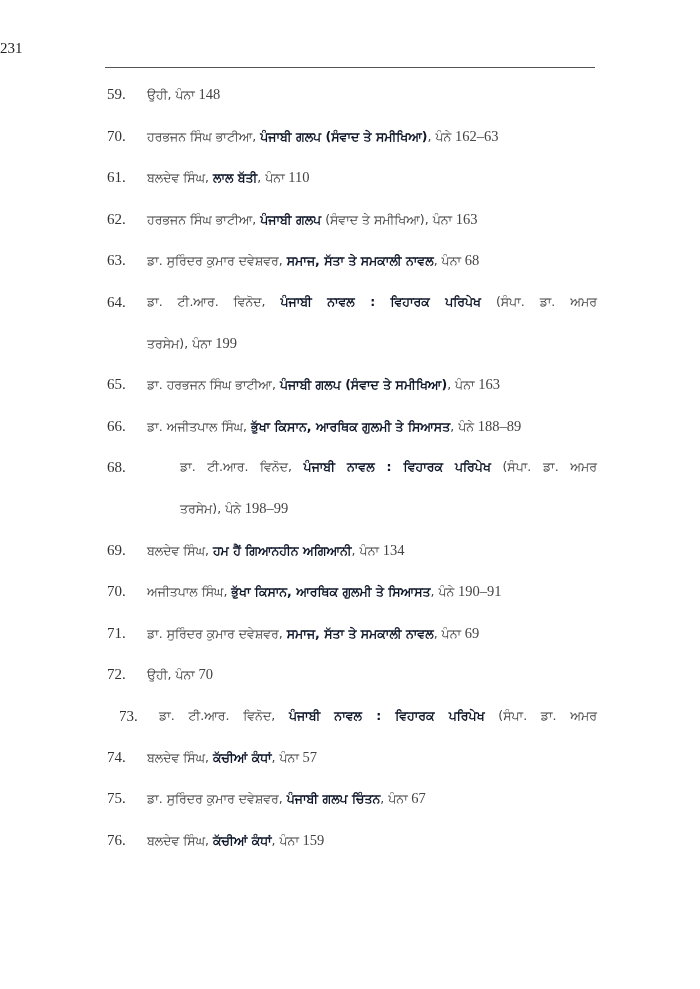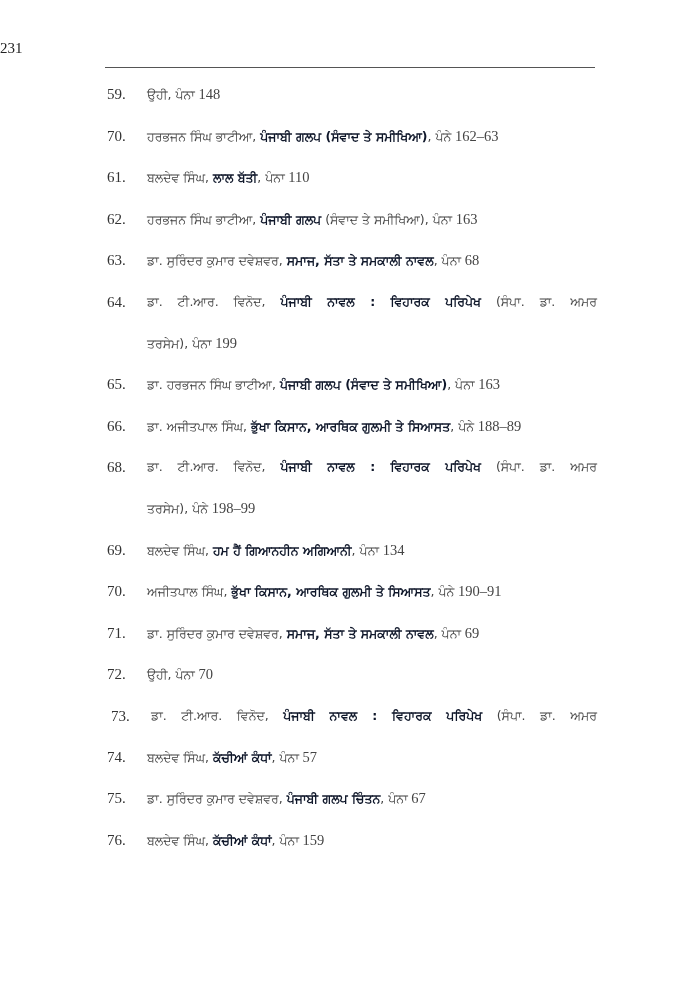--- a/index.html
+++ b/index.html
@@ -53,21 +53,21 @@
       </div>
     </div>
     <div class="note">
       <span class="num">65.</span>
       <div class="body"><span><span>ਡਾ. ਹਰਭਜਨ ਸਿੰਘ ਭਾਟੀਆ</span>, <span class="title">ਪੰਜਾਬੀ ਗਲਪ (ਸੰਵਾਦ ਤੇ ਸਮੀਖਿਆ)</span>, <span class="pages"><span class="pglabel">ਪੰਨਾ</span> <span>163</span></span></span></div>
     </div>
     <div class="note">
       <span class="num">66.</span>
       <div class="body"><span><span>ਡਾ. ਅਜੀਤਪਾਲ ਸਿੰਘ</span>, <span class="title">ਭੁੱਖਾ ਕਿਸਾਨ, ਆਰਥਿਕ ਗੁਲਮੀ ਤੇ ਸਿਆਸਤ</span>, <span class="pages"><span class="pglabel">ਪੰਨੇ</span> <span>188–89</span></span></span></div>
     </div>
-    <div class="note" style="margin-left: 0px;">
+    <div class="note" style="margin-left: 0px; gap: 33px;">
       <span class="num">68.</span>
       <div class="body">
         <span class="cont justify"><span>ਡਾ. ਟੀ.ਆਰ. ਵਿਨੋਦ</span>, <span class="title">ਪੰਜਾਬੀ ਨਾਵਲ : ਵਿਹਾਰਕ ਪਰਿਪੇਖ</span> <span>(ਸੰਪਾ. ਡਾ. ਅਮਰ</span></span>
         <span class="cont"><span>ਤਰਸੇਮ)</span>, <span class="pages"><span class="pglabel">ਪੰਨੇ</span> <span>198–99</span></span></span>
       </div>
     </div>
     <div class="note">
       <span class="num">69.</span>
       <div class="body"><span><span>ਬਲਦੇਵ ਸਿੰਘ</span>, <span class="title">ਹਮ ਹੈਂ ਗਿਆਨਹੀਨ ਅਗਿਆਨੀ</span>, <span class="pages"><span class="pglabel">ਪੰਨਾ</span> <span>134</span></span></span></div>
     </div>
@@ -76,21 +76,21 @@
       <div class="body"><span><span>ਅਜੀਤਪਾਲ ਸਿੰਘ</span>, <span class="title">ਭੁੱਖਾ ਕਿਸਾਨ, ਆਰਥਿਕ ਗੁਲਮੀ ਤੇ ਸਿਆਸਤ</span>, <span class="pages"><span class="pglabel">ਪੰਨੇ</span> <span>190–91</span></span></span></div>
     </div>
     <div class="note">
       <span class="num">71.</span>
       <div class="body"><span><span>ਡਾ. ਸੁਰਿੰਦਰ ਕੁਮਾਰ ਦਵੇਸ਼ਵਰ</span>, <span class="title">ਸਮਾਜ, ਸੱਤਾ ਤੇ ਸਮਕਾਲੀ ਨਾਵਲ</span>, <span class="pages"><span class="pglabel">ਪੰਨਾ</span> <span>69</span></span></span></div>
     </div>
     <div class="note">
       <span class="num">72.</span>
       <div class="body"><span><span>ਉਹੀ</span>, <span class="pages"><span class="pglabel">ਪੰਨਾ</span> <span>70</span></span></span></div>
     </div>
-    <div class="note" style="margin-left: 4px;">
+    <div class="note" style="margin-left: 12px;">
       <span class="num">73.</span>
       <div class="body">
         <span class="cont justify"><span>ਡਾ. ਟੀ.ਆਰ. ਵਿਨੋਦ</span>, <span class="title">ਪੰਜਾਬੀ ਨਾਵਲ : ਵਿਹਾਰਕ ਪਰਿਪੇਖ</span> <span>(ਸੰਪਾ. ਡਾ. ਅਮਰ</span></span>
       </div>
     </div>
     <div class="note">
       <span class="num">74.</span>
       <div class="body"><span><span>ਬਲਦੇਵ ਸਿੰਘ</span>, <span class="title">ਕੱਚੀਆਂ ਕੰਧਾਂ</span>, <span class="pages"><span class="pglabel">ਪੰਨਾ</span> <span>57</span></span></span></div>
     </div>
     <div class="note">

